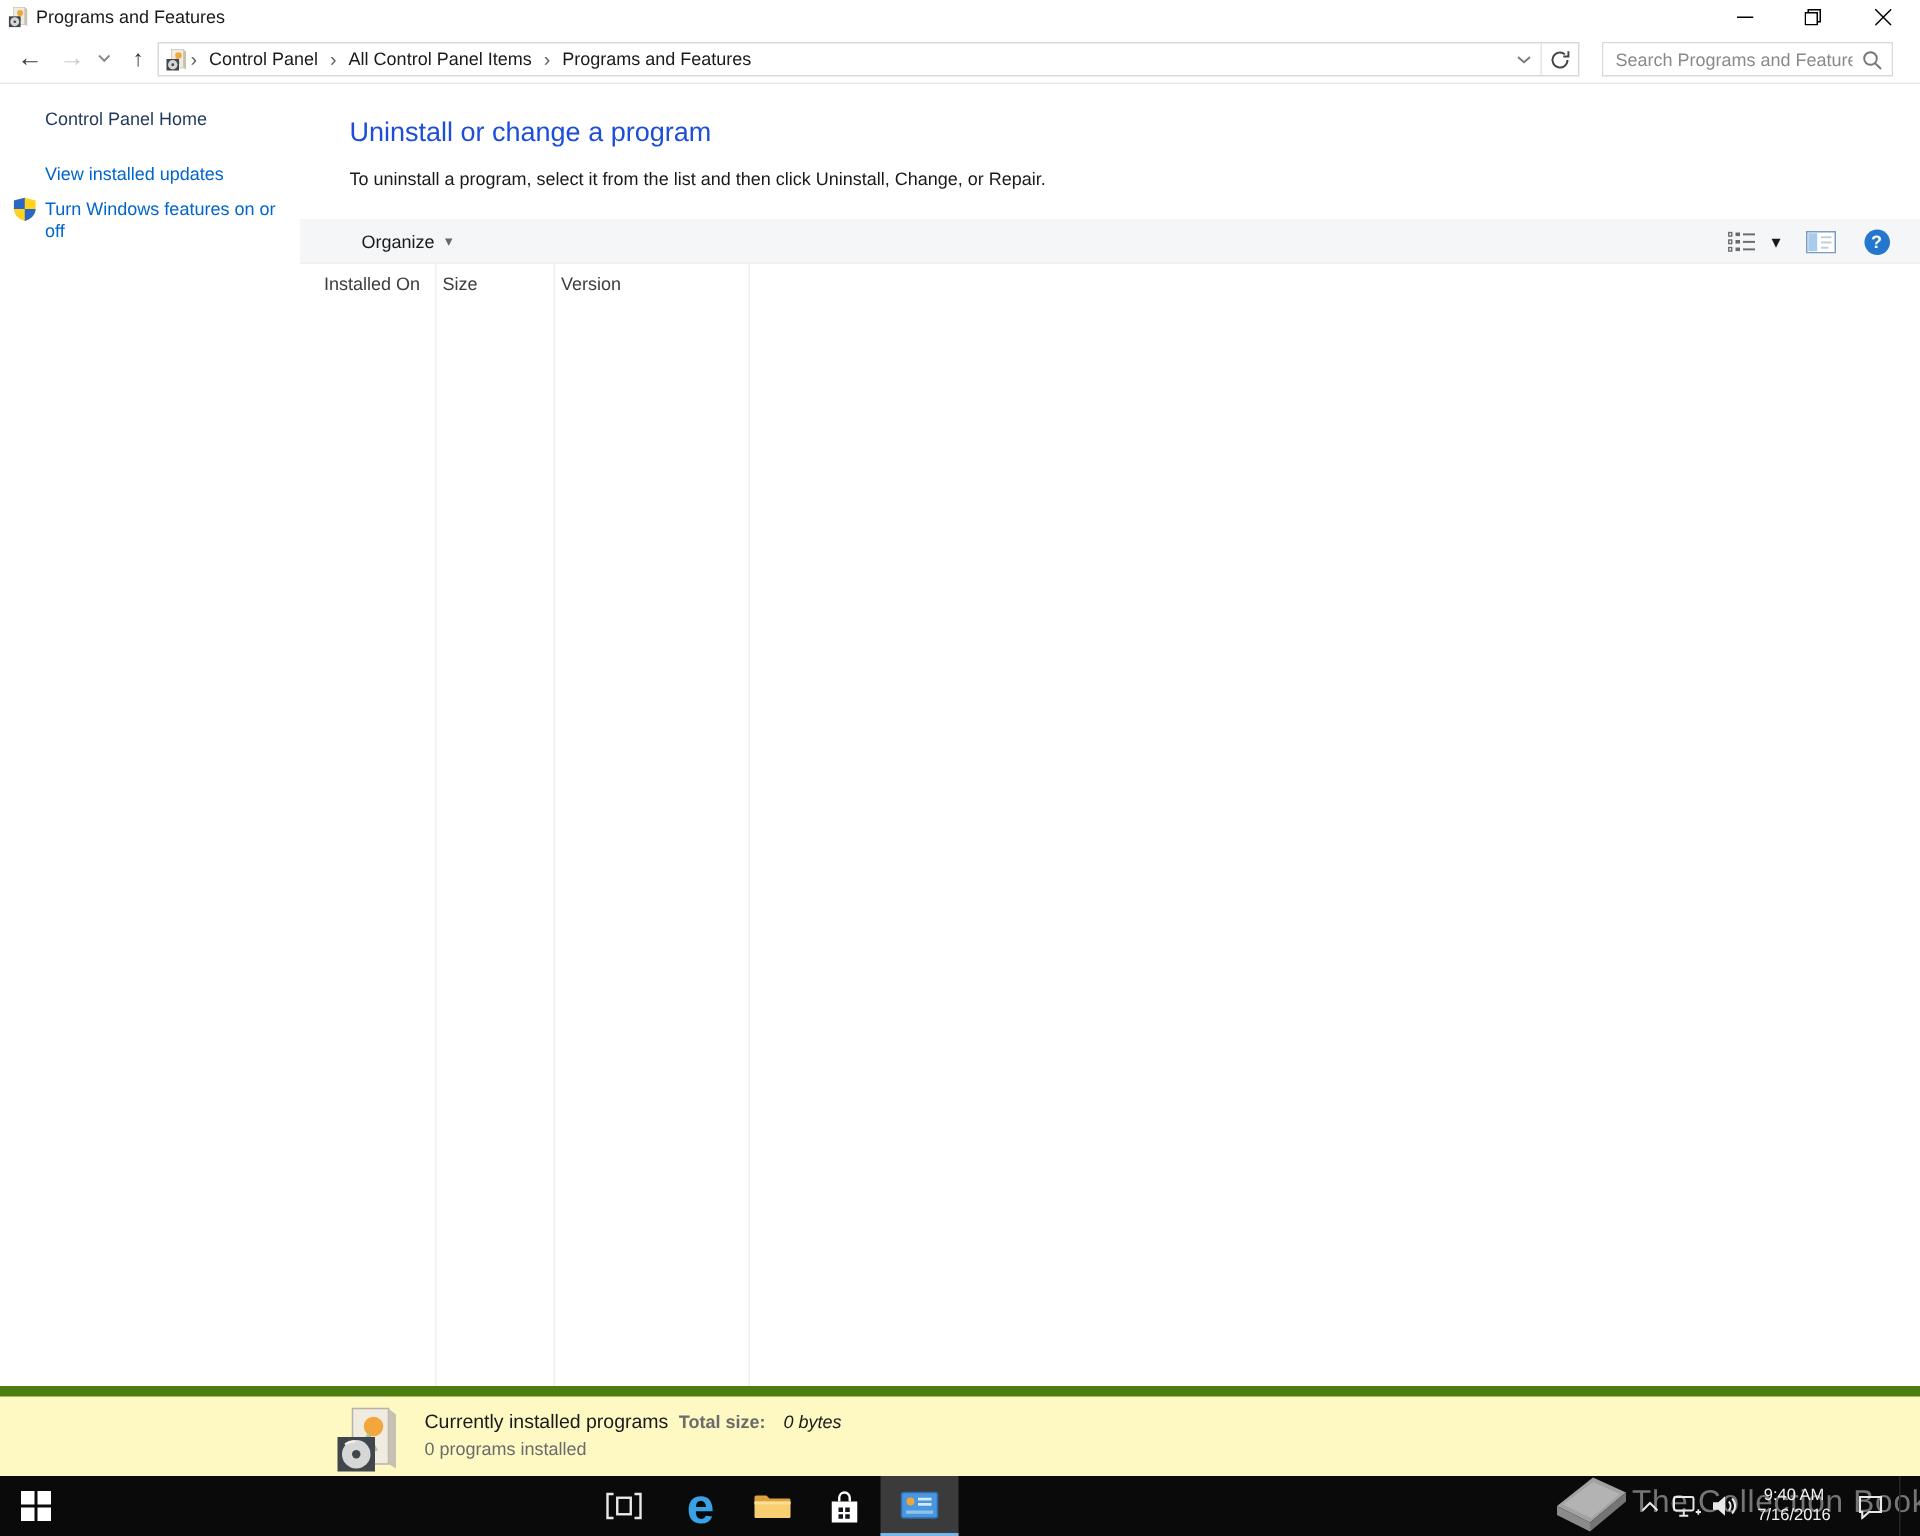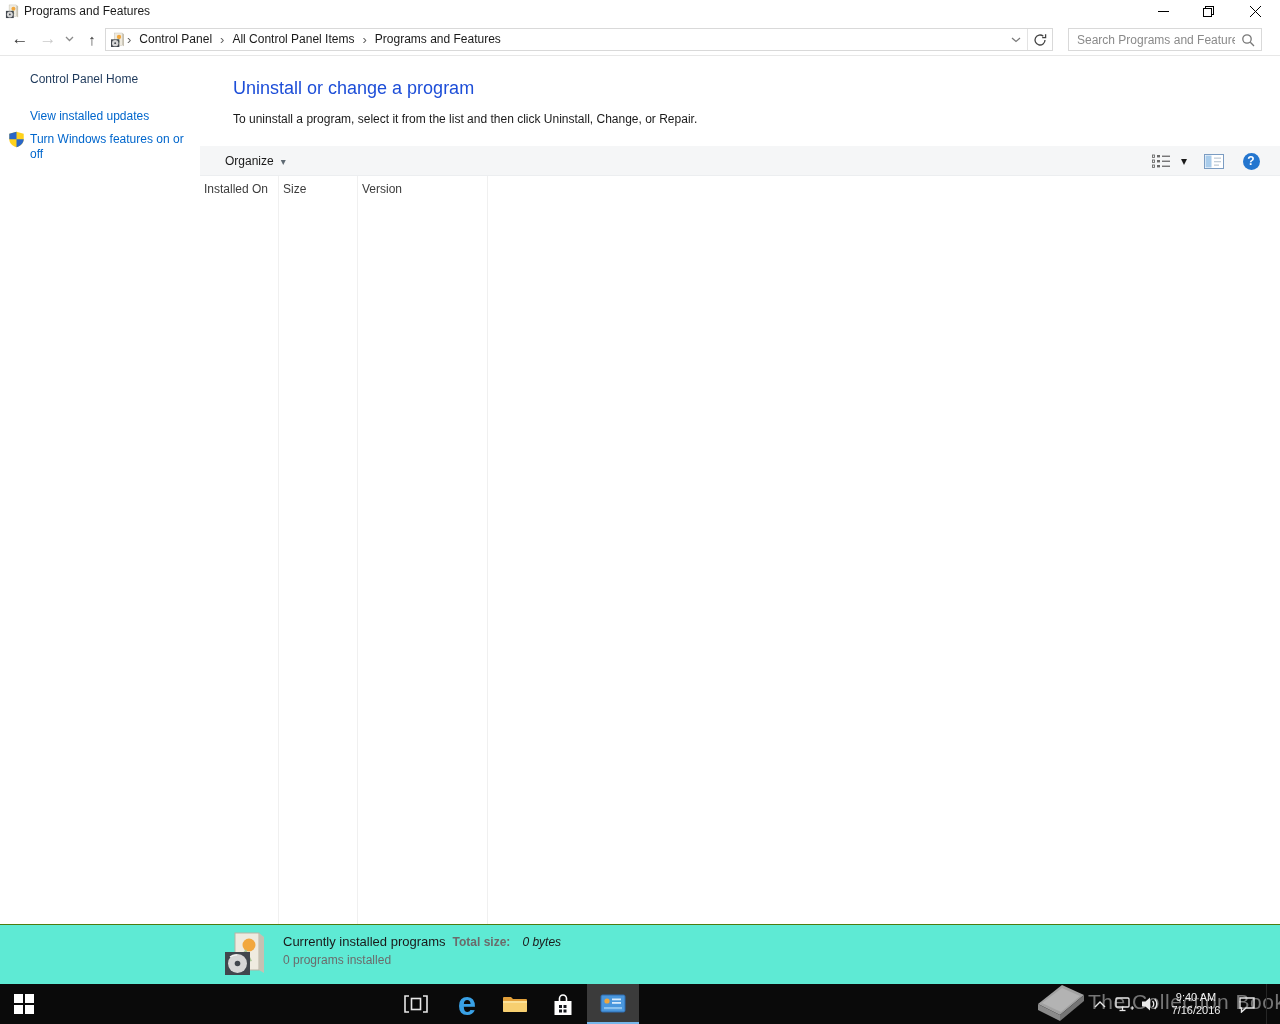--- a/index.html
+++ b/index.html
@@ -37,37 +37,37 @@
   .sidebar-link-updates { position:absolute; left:30px; top:109px; color:#0066cc; cursor:pointer; }
   .sidebar-features { position:absolute; left:30px; top:132px; width:156px; color:#0066cc; line-height:15px; cursor:pointer; }
   .shield { position:absolute; left:8px; top:131px; }
 
   
   .page-title { position:absolute; left:233px; top:78px; font-size:18px; color:#1d4ed8; font-weight:normal; }
   .page-desc { position:absolute; left:233px; top:112px; font-size:12px; color:#1a1a1a; }
 
   
   .toolbar { position:absolute; left:200px; top:146px; width:1080px; height:30px; background:#f5f6f7; border-bottom:1px solid #eceef0; }
-  .organize { position:absolute; left:19px; top:0; height:30px; display:flex; align-items:center; gap:7px; padding:0 6px; }
+  .organize { position:absolute; left:35px; top:0; height:30px; display:flex; align-items:center; gap:7px; padding:0 6px; }
   .organize .caret { color:#5f6a73; font-size:10px; }
   .tb-right { position:absolute; right:14px; top:0; height:30px; display:flex; align-items:center; }
   .tb-btn { display:flex; align-items:center; justify-content:center; height:30px; }
   .help-circle { width:17px; height:17px; border-radius:50%; background:#2476cf; color:#fff; font-size:12px; font-weight:bold; display:flex; align-items:center; justify-content:center; }
 
   
   .listview { position:absolute; left:200px; top:176px; width:1080px; height:748px; background:#fff; display:flex; }
   .col { height:100%; border-right:1px solid #f0f0f0; position:relative; }
-  .col-name { width:319px; } .col-pub { width:192px; } .col-inst { width:79px; }
+  .col-name { width:319px; } .col-pub { width:192px; } .col-inst { width:79px;margin-left:12px; }
   .col-size { width:79px; } .col-ver { width:130px; } .col-fill { flex:1; border-right:none; }
   .col .hdr { display:block; padding:6px 4px 0 4px; font-size:12px; color:#3d3d3d; white-space:nowrap; }
   .sort-asc { position:absolute; left:148px; top:2px; }
   .empty-msg { position:absolute; left:0; top:27px; width:100%; text-align:center; font-size:12px; color:#1a1a1a; }
 
   
-  .details { position:absolute; left:0; top:924px; width:1280px; height:60px; background:#5eead4; border-top:1px solid #4d7c0f; }
+  .details { position:absolute; left:0; top:924px; width:1280px; height:60px; background:#fef9c3; border-top:7px solid #4d7c0f; }
   .details .big-icon { position:absolute; left:222px; top:5px; }
   .details .line1 { position:absolute; left:283px; top:9px; display:flex; align-items:baseline; }
   .details .d-title { font-size:13px; color:#1a1a1a; }
   .details .d-label { font-size:12px; color:#6b6b6b; margin-left:7px;font-weight:bold; }
   .details .d-value { font-size:12px; color:#1a1a1a; margin-left:12px;font-style:italic; }
   .details .line2 { position:absolute; left:283px; top:28px; font-size:12px; color:#6b6b6b; }
 
   
   .taskbar { position:absolute; left:0; top:984px; width:1280px; height:40px; background:#0a0a0a; }
   .tb-item { position:absolute; top:0; height:40px; display:flex; align-items:center; justify-content:center; }

